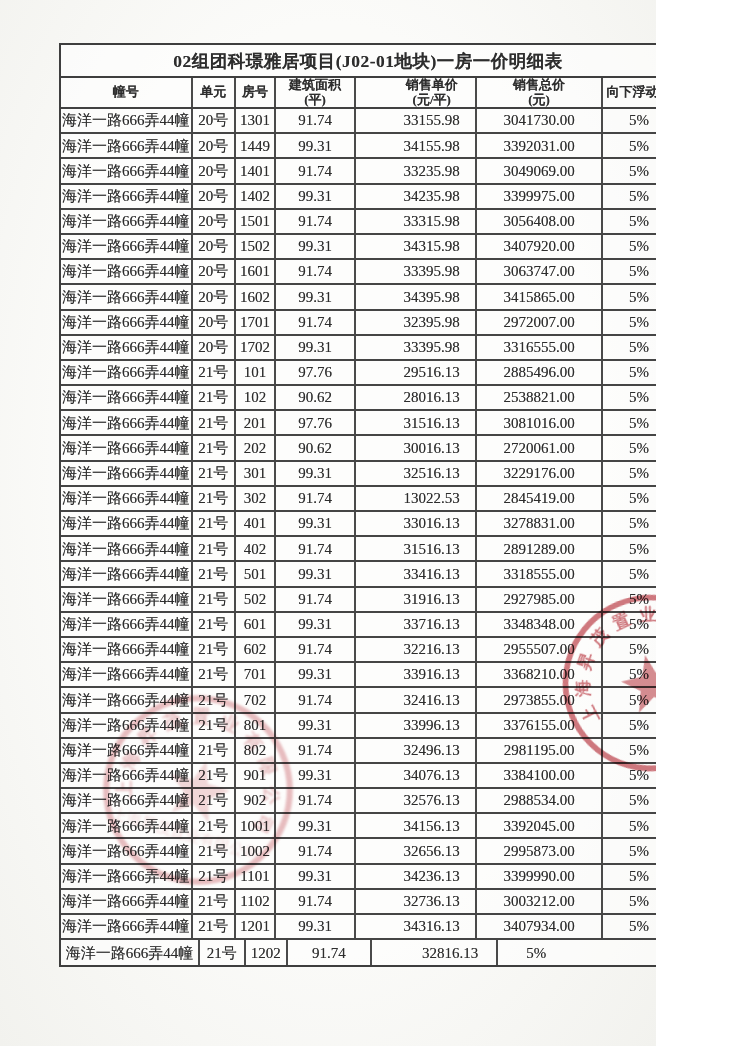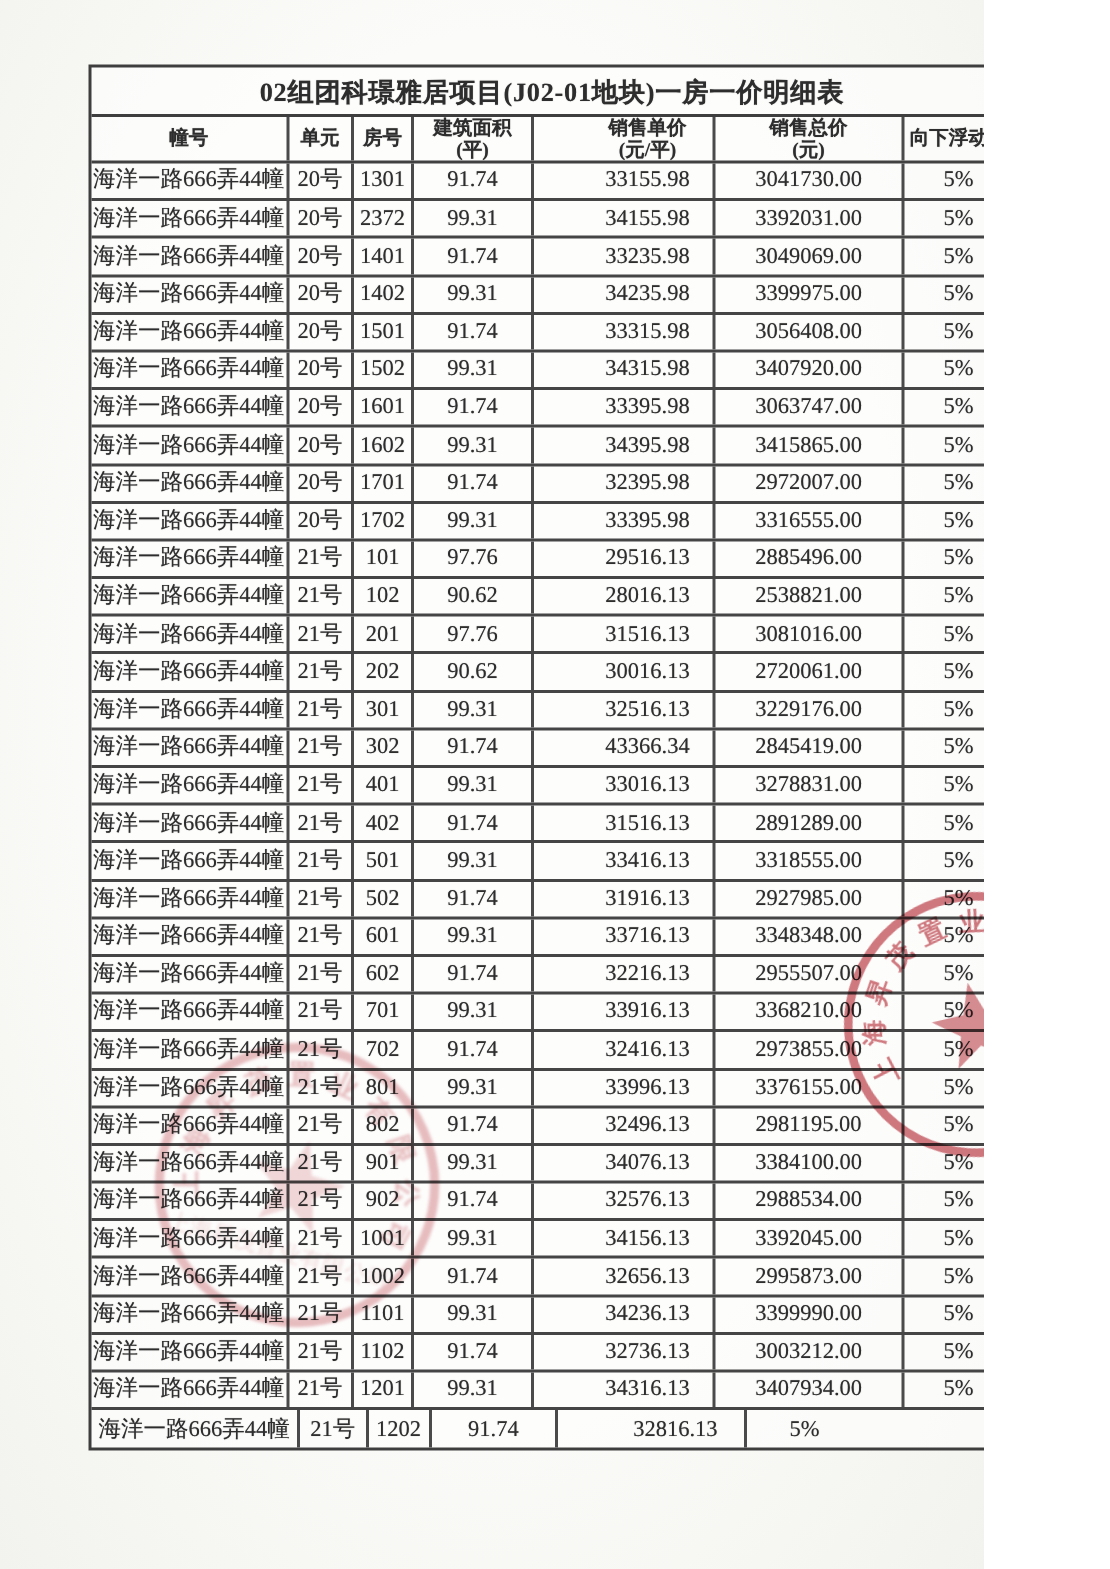--- a/index.html
+++ b/index.html
@@ -92,21 +92,21 @@
           <div class="cell c1">20号</div>
           <div class="cell c2">1301</div>
           <div class="cell c3">91.74</div>
           <div class="cell c4">33155.98</div>
           <div class="cell c5">3041730.00</div>
           <div class="cell c6">5%</div>
         </div>
         <div class="data-row">
           <div class="cell c0">海洋一路666弄44幢</div>
           <div class="cell c1">20号</div>
-          <div class="cell c2">2372</div>
+          <div class="cell c2">1449</div>
           <div class="cell c3">99.31</div>
           <div class="cell c4">34155.98</div>
           <div class="cell c5">3392031.00</div>
           <div class="cell c6">5%</div>
         </div>
         <div class="data-row">
           <div class="cell c0">海洋一路666弄44幢</div>
           <div class="cell c1">20号</div>
           <div class="cell c2">1401</div>
           <div class="cell c3">91.74</div>
@@ -220,21 +220,21 @@
           <div class="cell c3">99.31</div>
           <div class="cell c4">32516.13</div>
           <div class="cell c5">3229176.00</div>
           <div class="cell c6">5%</div>
         </div>
         <div class="data-row">
           <div class="cell c0">海洋一路666弄44幢</div>
           <div class="cell c1">21号</div>
           <div class="cell c2">302</div>
           <div class="cell c3">91.74</div>
-          <div class="cell c4">43366.34</div>
+          <div class="cell c4">13022.53</div>
           <div class="cell c5">2845419.00</div>
           <div class="cell c6">5%</div>
         </div>
         <div class="data-row">
           <div class="cell c0">海洋一路666弄44幢</div>
           <div class="cell c1">21号</div>
           <div class="cell c2">401</div>
           <div class="cell c3">99.31</div>
           <div class="cell c4">33016.13</div>
           <div class="cell c5">3278831.00</div>

